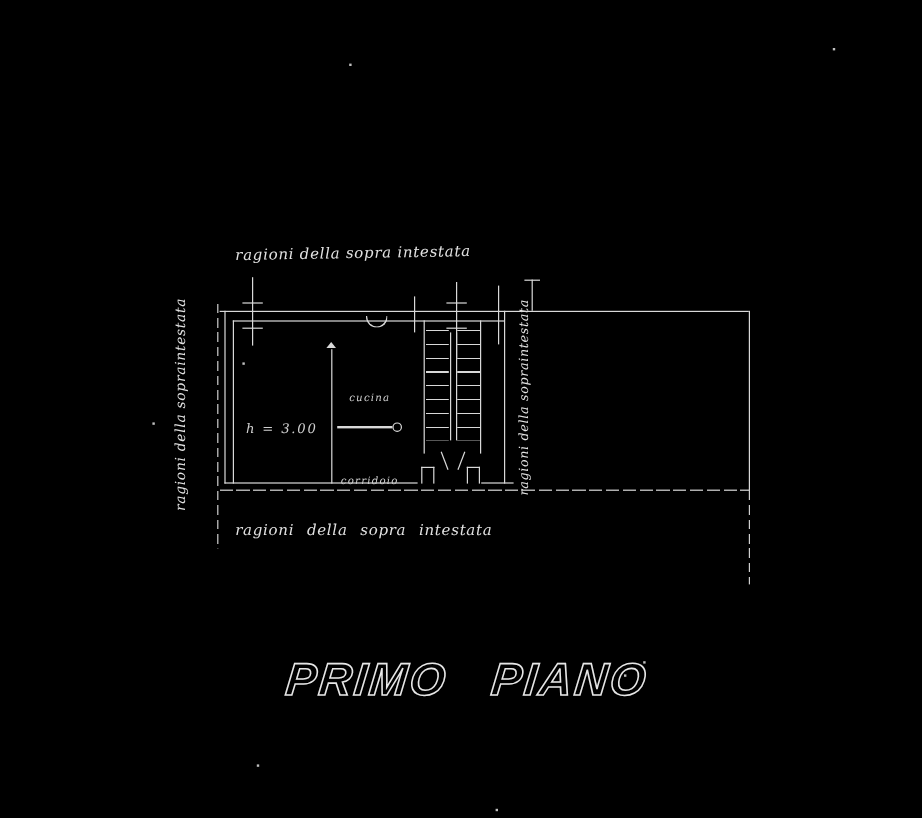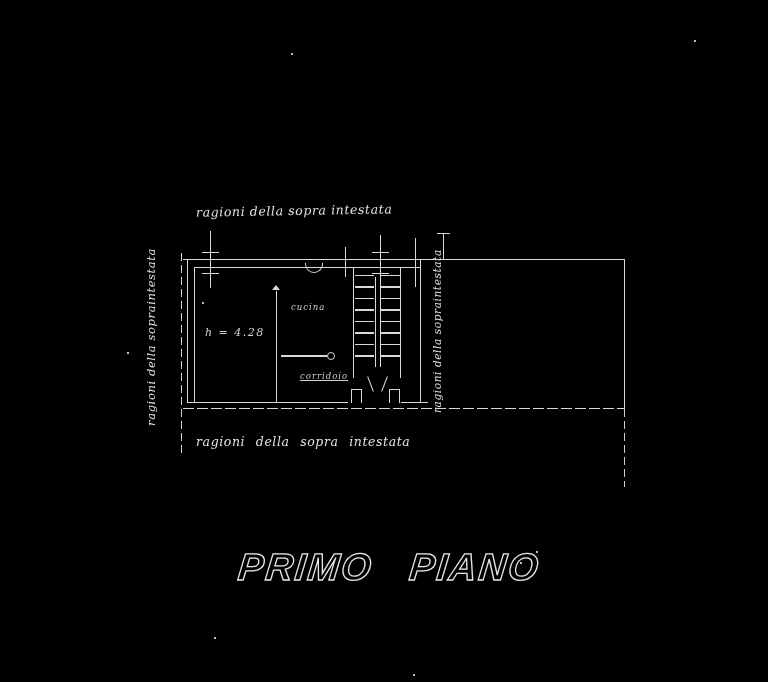--- a/index.html
+++ b/index.html
@@ -11,21 +11,21 @@
   .dashv{position:absolute;width:1px;background:repeating-linear-gradient(to bottom,#cfcfcf 0 8px,transparent 8px 12px);}
   .dashh{position:absolute;height:1px;background:repeating-linear-gradient(to right,#d9d9d9 0 11px,transparent 11px 14px);}
   .treads{position:absolute;background:repeating-linear-gradient(to bottom,#d9d9d9 0 1px,transparent 1px 11.5px);}
   .note{
     position:absolute;font-style:italic;font-size:12.5px;letter-spacing:.6px;
     color:#e2e2e2;white-space:nowrap;font-family:"DejaVu Serif", serif;
   }
   .vnote{transform:rotate(-90deg);transform-origin:center center;text-align:center;}
   .roomlbl{
     position:absolute;font-style:italic;color:#cscfcf;color:#cfcfcf;
-    font-size:8.5px;letter-spacing:1px;white-space:nowrap;
+    font-size:8.5px;letter-spacing:1px;white-space:nowrap;margin-top:25px;
   }
   .hlbl{font-size:11px;letter-spacing:1.5px;}
   #floor-title{
     position:absolute;left:238px;top:546px;width:260px;height:50px;
     font-family:"Liberation Sans", sans-serif;font-style:italic;font-weight:bold;
     font-size:38px;letter-spacing:2px;word-spacing:24px;white-space:nowrap;
     color:transparent;-webkit-text-stroke:1.3px #e6e6e6;transform:skewX(-6deg);
   }
   .speck{position:absolute;width:2px;height:2px;background:#bfbfbf;}
   .arc{position:absolute;border:1px solid #d9d9d9;border-top:none;
@@ -84,23 +84,23 @@
   <div class="ln" style="left:202px;top:273px;width:17px;height:1px;"></div>
   <div class="ln" style="left:345px;top:247px;width:1px;height:30px;"></div>
   <div class="ln" style="left:380px;top:235px;width:1px;height:64px;"></div>
   <div class="ln" style="left:372px;top:252px;width:17px;height:1px;"></div>
   <div class="ln" style="left:372px;top:273px;width:17px;height:1px;"></div>
   <div class="ln" style="left:415px;top:238px;width:1px;height:49px;"></div>
   <div class="ln" style="left:443px;top:233px;width:1px;height:26px;"></div>
   <div class="ln" style="left:437px;top:233px;width:13px;height:1px;"></div>
   <div class="arc" style="left:305px;top:263px;width:16px;height:9px;"></div>
 
-  <div class="roomlbl hlbl" style="left:205px;top:326px;">h = 4.28</div>
+  <div class="roomlbl hlbl" style="left:205px;top:326px;">h = 3.00</div>
   <div class="roomlbl" style="left:291px;top:302px;">cucina</div>
-  <div class="roomlbl" style="left:300px;top:371px;text-decoration:underline;">corridoio</div>
+  <div class="roomlbl" style="left:284px;top:371px;">corridoio</div>
 
   <div id="floor-title">PRIMO PIANO</div>
 
   <div class="speck" style="left:291px;top:53px;"></div>
   <div class="speck" style="left:694px;top:40px;"></div>
   <div class="speck" style="left:520px;top:562px;"></div>
   <div class="speck" style="left:536px;top:551px;"></div>
   <div class="speck" style="left:214px;top:637px;"></div>
   <div class="speck" style="left:413px;top:674px;"></div>
   <div class="speck" style="left:746px;top:604px;"></div>

